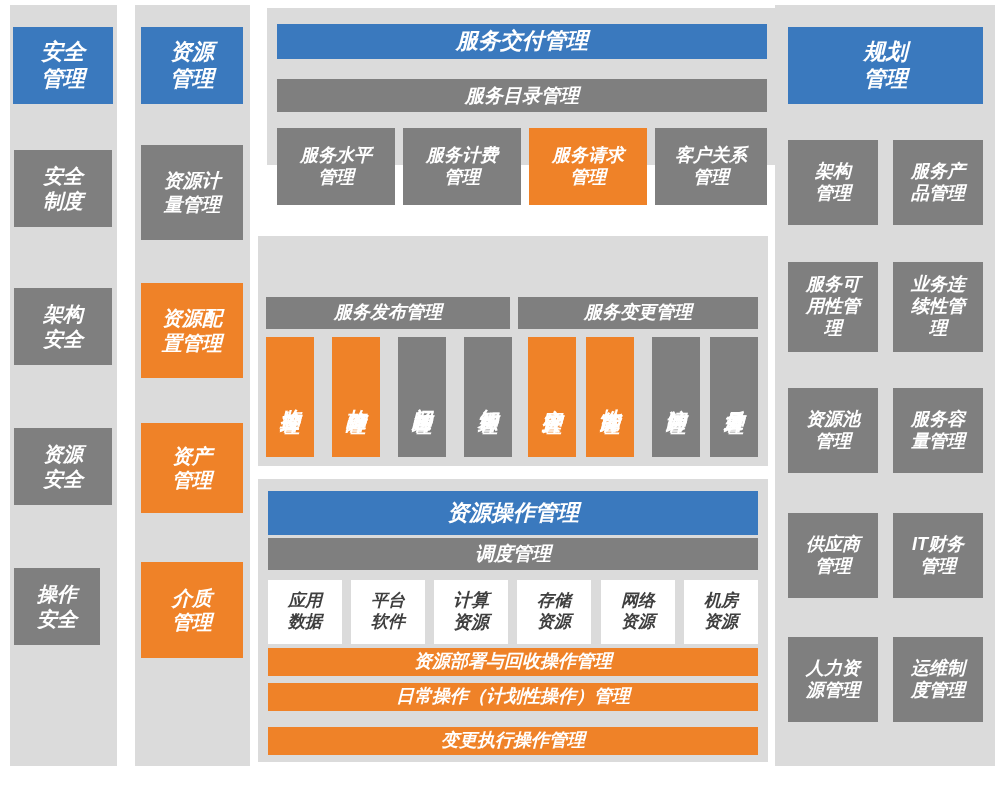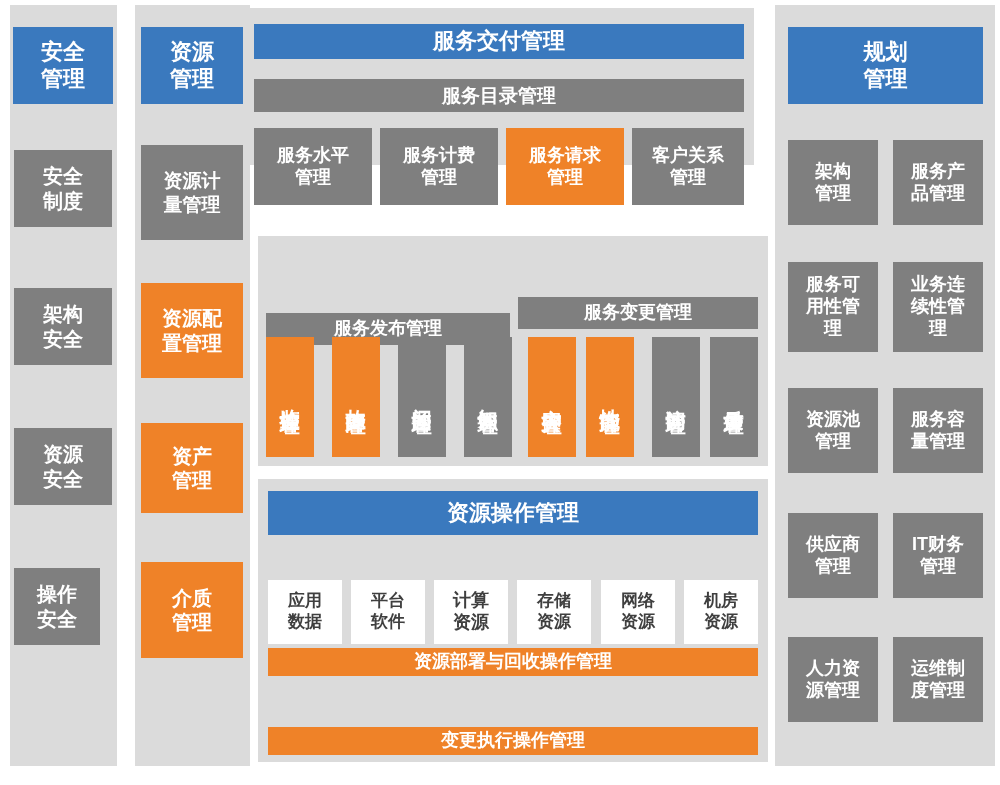--- a/index.html
+++ b/index.html
@@ -5,21 +5,21 @@
   html,body{margin:0;padding:0;background:#fff;}
   #canvas{
     position:relative;width:1000px;height:785px;background:#ffffff;
     font-family:"Liberation Sans","DejaVu Sans",sans-serif;
     font-weight:bold;overflow:hidden;
   }
   .strip{position:absolute;background:var(--strip,#DBDBDB);}
   .panel{position:absolute;background:var(--strip,#DBDBDB);}
   .box{
     position:absolute;display:flex;align-items:center;justify-content:center;
-    text-align:center;color:#ffffff;white-space:pre-line;line-height:1.22;
+    text-align:center;color:#ffffff;white-space:pre-line;line-height:1.22;font-style:italic;
   }
   .blue{background:var(--blue,#3A79BE);}
   .gray{background:var(--gray,#7F7F7F);text-align:center;}
   .orange{background:var(--orange,#EF8228);}
   .white{background:#ffffff;color:var(--white_box_text,#3F3F3F);}
   .vert{writing-mode:vertical-rl;text-orientation:upright;letter-spacing:2px;}
 </style>
 </head>
 <body>
 
@@ -44,61 +44,63 @@
     <div class="box gray" style="left:6px;top:140px;width:102px;height:95px;font-size:19px">资源计
 量管理</div>
     <div class="box orange" style="left:6px;top:278px;width:102px;height:95px;font-size:20px">资源配
 置管理</div>
     <div class="box orange" style="left:6px;top:418px;width:102px;height:90px;font-size:20px">资产
 管理</div>
     <div class="box orange" style="left:6px;top:557px;width:102px;height:96px;font-size:20px">介质
 管理</div>
   </div>
 
-  <div class="panel" style="left:244px;top:8px;width:510px;height:157px">
+  <div class="panel" style="left:267px;top:8px;width:510px;height:157px">
     <div class="box blue" style="left:10px;top:16px;width:490px;height:35px;font-size:22px">服务交付管理</div>
     <div class="box gray" style="left:10px;top:71px;width:490px;height:33px;font-size:19px">服务目录管理</div>
     <div class="box gray" style="left:10px;top:120px;width:118px;height:77px;font-size:18px">服务水平
 管理</div>
     <div class="box gray" style="left:136px;top:120px;width:118px;height:77px;font-size:18px">服务计费
 管理</div>
     <div class="box orange" style="left:262px;top:120px;width:118px;height:77px;font-size:18px">服务请求
 管理</div>
     <div class="box gray" style="left:388px;top:120px;width:112px;height:77px;font-size:18px">客户关系
 管理</div>
   </div>
 
   <div class="panel" style="left:258px;top:236px;width:510px;height:230px">
-    <div class="box gray" style="left:8px;top:77px;width:244px;height:32px;font-size:18px">服务发布管理</div>
+    <div class="box gray" style="left:8px;top:61px;width:244px;height:32px;font-size:18px">服务发布管理</div>
     <div class="box gray" style="left:260px;top:61px;width:240px;height:32px;font-size:18px">服务变更管理</div>
     <div class="box orange vert" style="left:8px;top:101px;width:48px;height:120px;font-size:20px">监控管理</div>
     <div class="box orange vert" style="left:74px;top:101px;width:48px;height:120px;font-size:20px">故障管理</div>
     <div class="box gray vert" style="left:140px;top:101px;width:48px;height:120px;font-size:20px">问题管理</div>
     <div class="box gray vert" style="left:206px;top:101px;width:48px;height:120px;font-size:20px">知识管理</div>
     <div class="box orange vert" style="left:270px;top:101px;width:48px;height:120px;font-size:20px">容灾管理</div>
     <div class="box orange vert" style="left:328px;top:101px;width:48px;height:120px;font-size:20px">性能管理</div>
     <div class="box gray vert" style="left:394px;top:101px;width:48px;height:120px;font-size:20px">访问管理</div>
     <div class="box gray vert" style="left:452px;top:101px;width:48px;height:120px;font-size:20px">质量管理</div>
   </div>
 
   <div class="panel" style="left:258px;top:479px;width:510px;height:283px">
     <div class="box blue" style="left:10px;top:12px;width:490px;height:44px;font-size:22px">资源操作管理</div>
+    <div class="box gray" style="left:10px;top:59px;width:490px;height:32px;font-size:19px">调度管理</div>
     <div class="box white" style="left:10px;top:101px;width:74px;height:64px;font-size:17px">应用
 数据</div>
     <div class="box white" style="left:93px;top:101px;width:74px;height:64px;font-size:17px">平台
 软件</div>
     <div class="box white" style="left:176px;top:101px;width:74px;height:64px;font-size:18px">计算
 资源</div>
     <div class="box white" style="left:259px;top:101px;width:74px;height:64px;font-size:17px">存储
 资源</div>
     <div class="box white" style="left:343px;top:101px;width:74px;height:64px;font-size:17px">网络
 资源</div>
     <div class="box white" style="left:426px;top:101px;width:74px;height:64px;font-size:17px">机房
 资源</div>
     <div class="box orange" style="left:10px;top:169px;width:490px;height:28px;font-size:18px">资源部署与回收操作管理</div>
+    <div class="box orange" style="left:10px;top:204px;width:490px;height:28px;font-size:18px">日常操作（计划性操作）管理</div>
     <div class="box orange" style="left:10px;top:248px;width:490px;height:28px;font-size:18px">变更执行操作管理</div>
   </div>
 
   <div class="strip" style="left:775px;top:5px;width:220px;height:761px">
     <div class="box blue" style="left:13px;top:22px;width:195px;height:77px;font-size:22px">规划
 管理</div>
     <div class="box gray" style="left:13px;top:135px;width:90px;height:85px;font-size:18px">架构
 管理</div>
     <div class="box gray" style="left:118px;top:135px;width:90px;height:85px;font-size:18px">服务产
 品管理</div>

